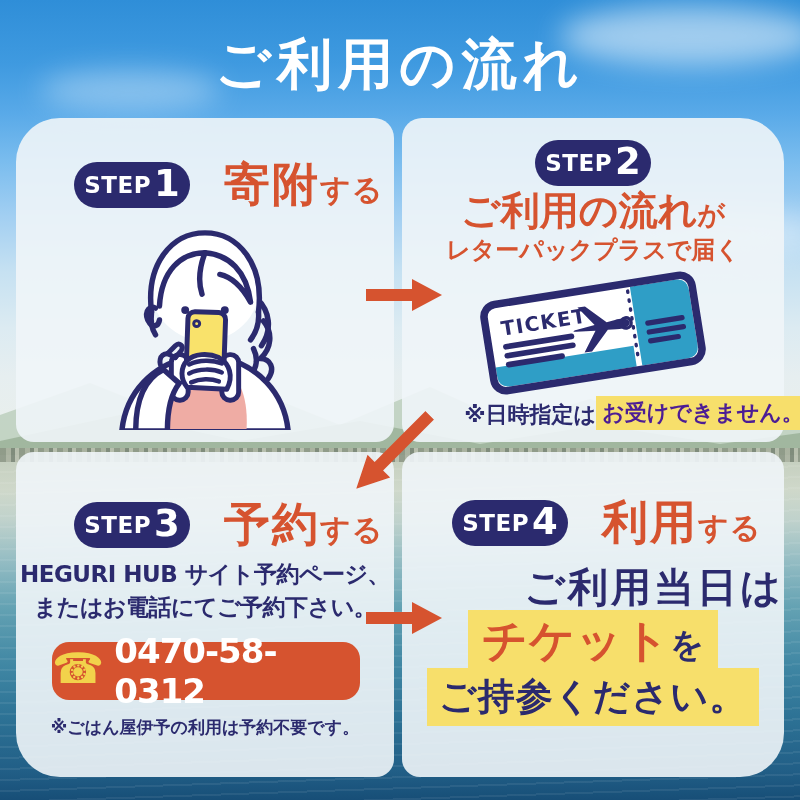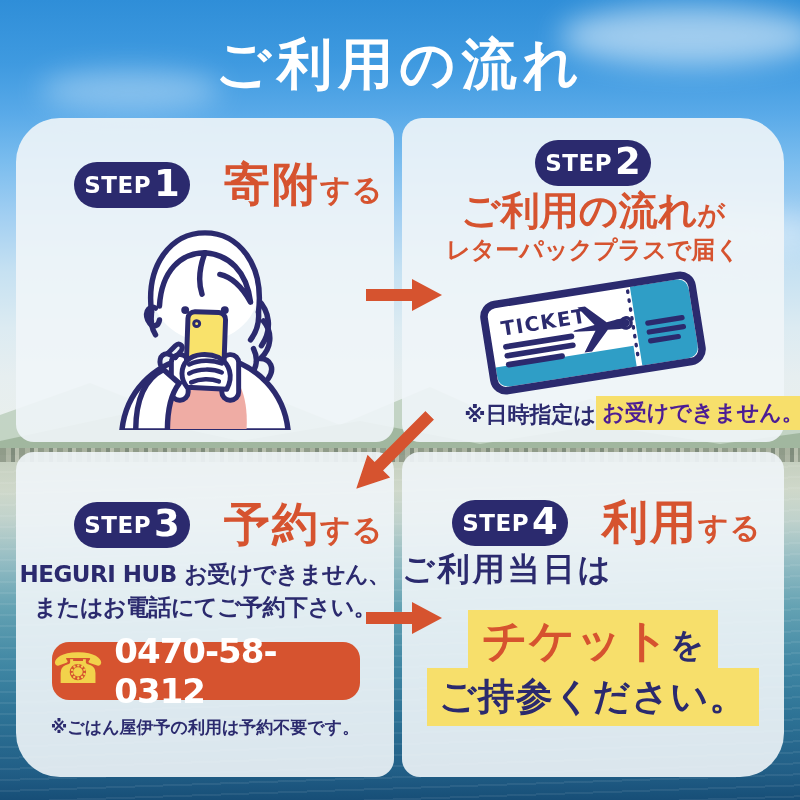--- a/index.html
+++ b/index.html
@@ -61,22 +61,22 @@
     font-size:23px;font-weight:800;line-height:1.45;letter-spacing:-.5px;white-space:nowrap;}
   .phone-button{position:absolute;left:36px;top:190px;width:308px;height:58px;border-radius:17px;
     background:#d6532f;display:flex;align-items:center;justify-content:center;gap:10px;border:none;cursor:pointer;}
   .phone-button .ic{color:#f2d24b;font-size:42px;line-height:1;transform:translateY(-2px);
     font-family:"DejaVu Sans",sans-serif;}
   .phone-button .num{color:#ffffff;font-size:34px;font-weight:800;letter-spacing:-1px;}
   .p3-note{position:absolute;left:0;top:264px;width:100%;text-align:center;color:#2b2a6e;
     font-size:17px;font-weight:800;white-space:nowrap;}
   
   #p4 .step-row{left:50px;top:40px;}
-  .p4-line1{position:absolute;left:0;top:96px;width:100%;text-align:left;color:#2b2a6e;
-    font-size:32px;font-weight:800;letter-spacing:3px;white-space:nowrap;}
+  .p4-line1{position:absolute;left:0;top:108px;width:100%;text-align:right;color:#2b2a6e;
+    font-size:40px;font-weight:800;letter-spacing:3px;white-space:nowrap;}
   .p4-hl{position:absolute;left:0;width:100%;text-align:center;white-space:nowrap;}
   .p4-hl .box{display:inline-block;background:#f7df6b;padding:1px 14px;}
   .p4-hl1{top:158px;}
   .p4-hl1 .main{color:#d6532f;font-size:45px;font-weight:800;letter-spacing:1px;}
   .p4-hl1 .suf{color:#2b2a6e;font-size:33px;font-weight:800;}
   .p4-hl2{top:216px;}
   .p4-hl2 .box{color:#2b2a6e;font-size:37px;font-weight:800;letter-spacing:1px;padding:4px 12px;}
   
   .arrow{position:absolute;width:76px;height:38px;}
   .arrow svg{display:block;width:100%;height:100%;}
@@ -210,21 +210,21 @@
       <span class="badge">
         <span class="s">STEP</span>
         <span class="n">3</span>
       </span>
       <span class="step-title">
         <span class="main">予約</span>
         <span class="suf">する</span>
       </span>
     </div>
     <div class="p3-desc">
-      <div>HEGURI HUB お受けできません、</div>
+      <div>HEGURI HUB サイト予約ページ、</div>
       <div>またはお電話にてご予約下さい。</div>
     </div>
     <div class="phone-button">
       <span class="ic">☎</span>
       <span class="num">0470-58-0312</span>
     </div>
     <div class="p3-note">※ごはん屋伊予の利用は予約不要です。</div>
   </div>
 
   <div class="panel" id="p4">

